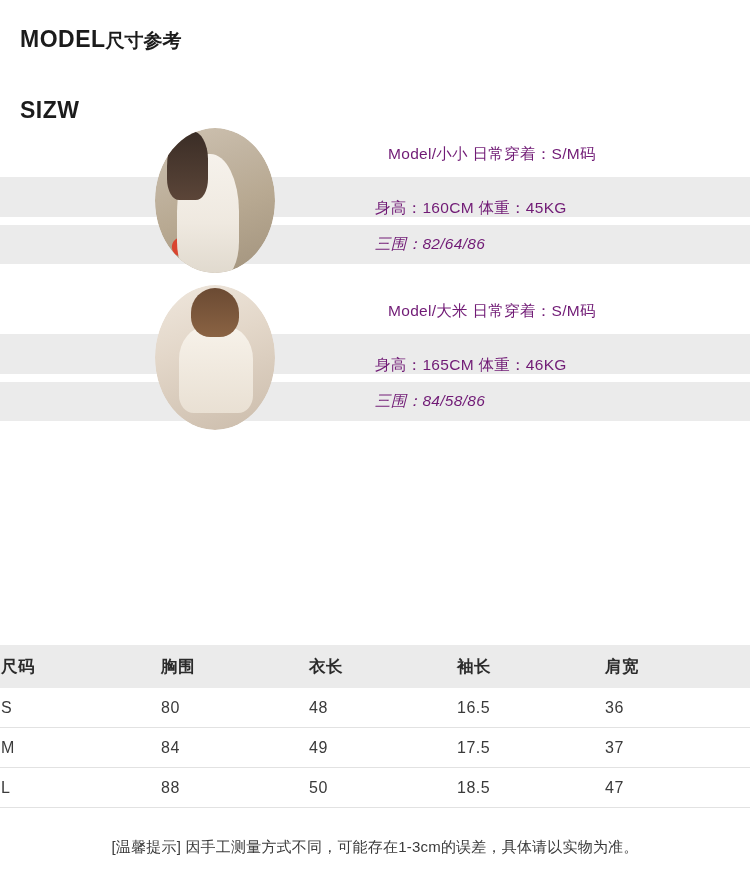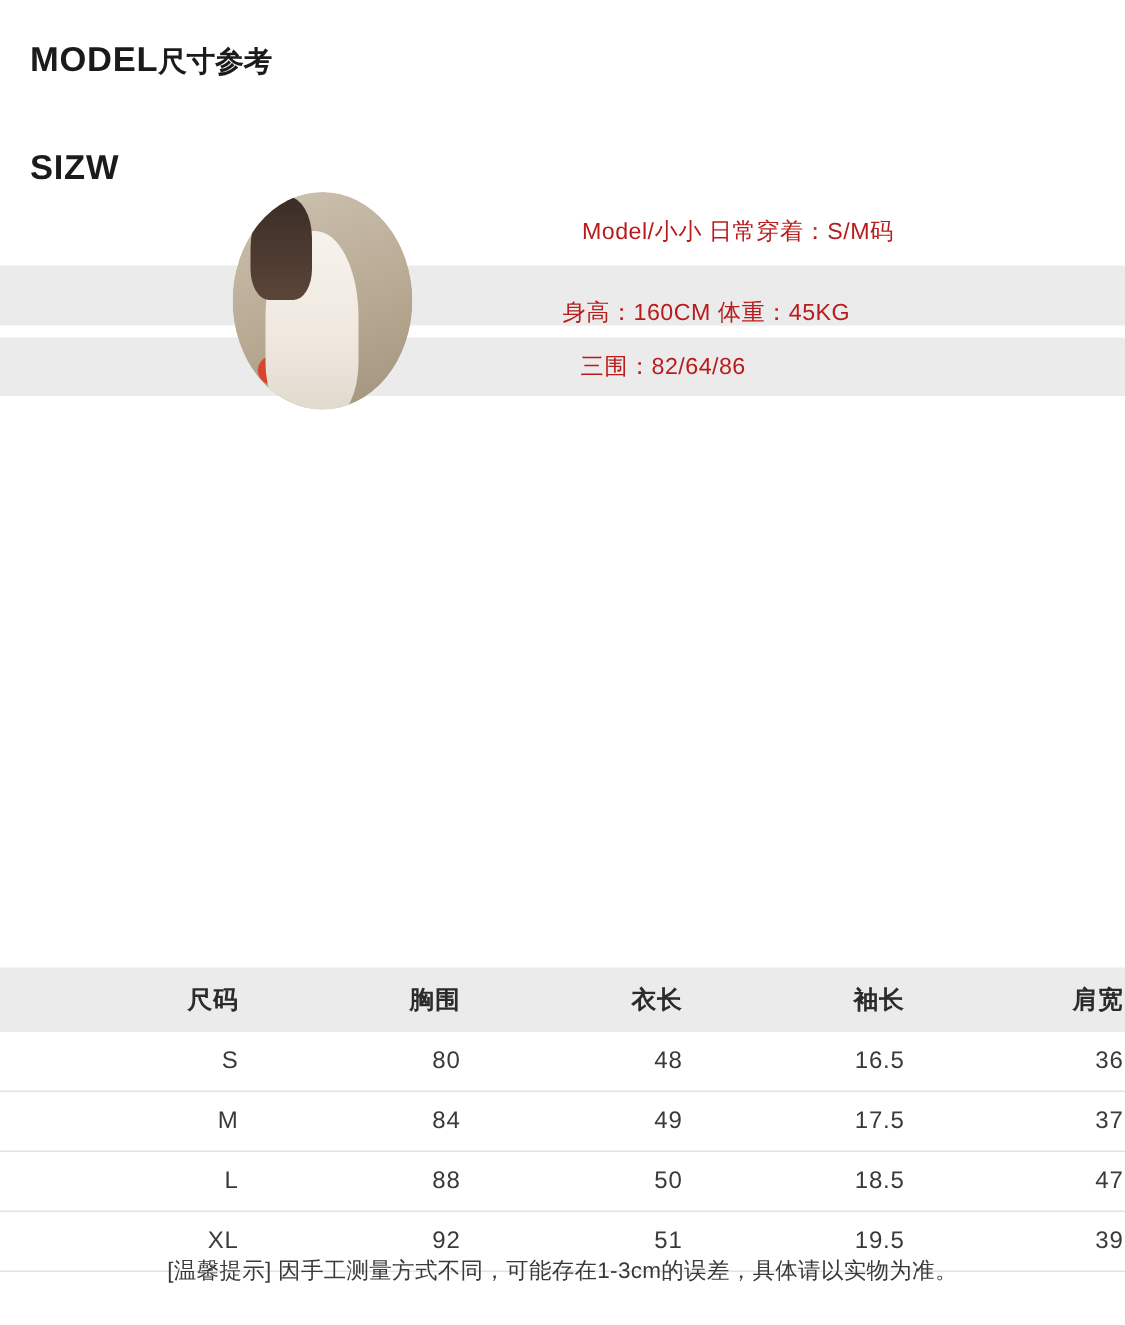--- a/index.html
+++ b/index.html
@@ -152,40 +152,40 @@
   }
 
   .model-text {
     position: absolute;
     left: 375px;
     top: 0;
     width: 360px;
   }
   .m-line {
     font-size: 15.5px;
-    color: #b91c1c;
+    color: #701a75;
     letter-spacing: 0.3px;
     white-space: nowrap;
   }
   .m-line1 { position: absolute; top: 22px; left: 13px; }
   .m-line2 { position: absolute; top: 76px; left: 0px; }
-  .m-line3 { position: absolute; top: 112px; left: 12px; }
+  .m-line3 { position: absolute; top: 112px; left: 0px; font-style: italic; }
 
   
   .size-table {
     position: absolute;
     left: 0;
     top: 645px;
     width: 750px;
     border-collapse: collapse;
     table-layout: fixed;
   }
   .size-table td {
     height: 37px;
-    text-align: right;
+    text-align: left;
     font-size: 16px;
     color: #3a3a3a;
     border-bottom: 1px solid #e2e2e2;
     letter-spacing: 0.5px;
   }
   .size-table tr.head td {
     background: #ebebeb;
     font-weight: 700;
     color: #2b2b2b;
     border-bottom: none;
@@ -228,20 +228,32 @@
       <div class="photo ph1"></div>
     </div>
     <div class="model-text">
       <div class="m-line m-line1">Model/小小  日常穿着：S/M码</div>
       <div class="m-line m-line2">身高：160CM  体重：45KG</div>
       <div class="m-line m-line3">三围：82/64/86</div>
     </div>
   </div>
 
 
+  <div class="model-row">
+    <div class="band band-a"></div>
+    <div class="band band-b"></div>
+    <div class="avatar">
+      <div class="photo ph3"></div>
+    </div>
+    <div class="model-text">
+      <div class="m-line m-line1">Model/大米  日常穿着：S/M码</div>
+      <div class="m-line m-line2">身高：165CM  体重：46KG</div>
+      <div class="m-line m-line3">三围：84/58/86</div>
+    </div>
+  </div>
 
 </div>
 
 <table class="size-table">
   <colgroup>
     <col class="c1">
       <col class="c2">
       <col class="c3">
       <col class="c4">
       <col class="c5">
@@ -268,23 +280,16 @@
       <td>17.5</td>
       <td>37</td>
     </tr>
     <tr class="body">
       <td>L</td>
       <td>88</td>
       <td>50</td>
       <td>18.5</td>
       <td>47</td>
     </tr>
-    <tr class="body">
-      <td>XL</td>
-      <td>92</td>
-      <td>51</td>
-      <td>19.5</td>
-      <td>39</td>
-    </tr>
   </tbody>
 </table>
 
 <div class="note">[温馨提示] 因手工测量方式不同，可能存在1-3cm的误差，具体请以实物为准。</div>
 
 </body></html>

